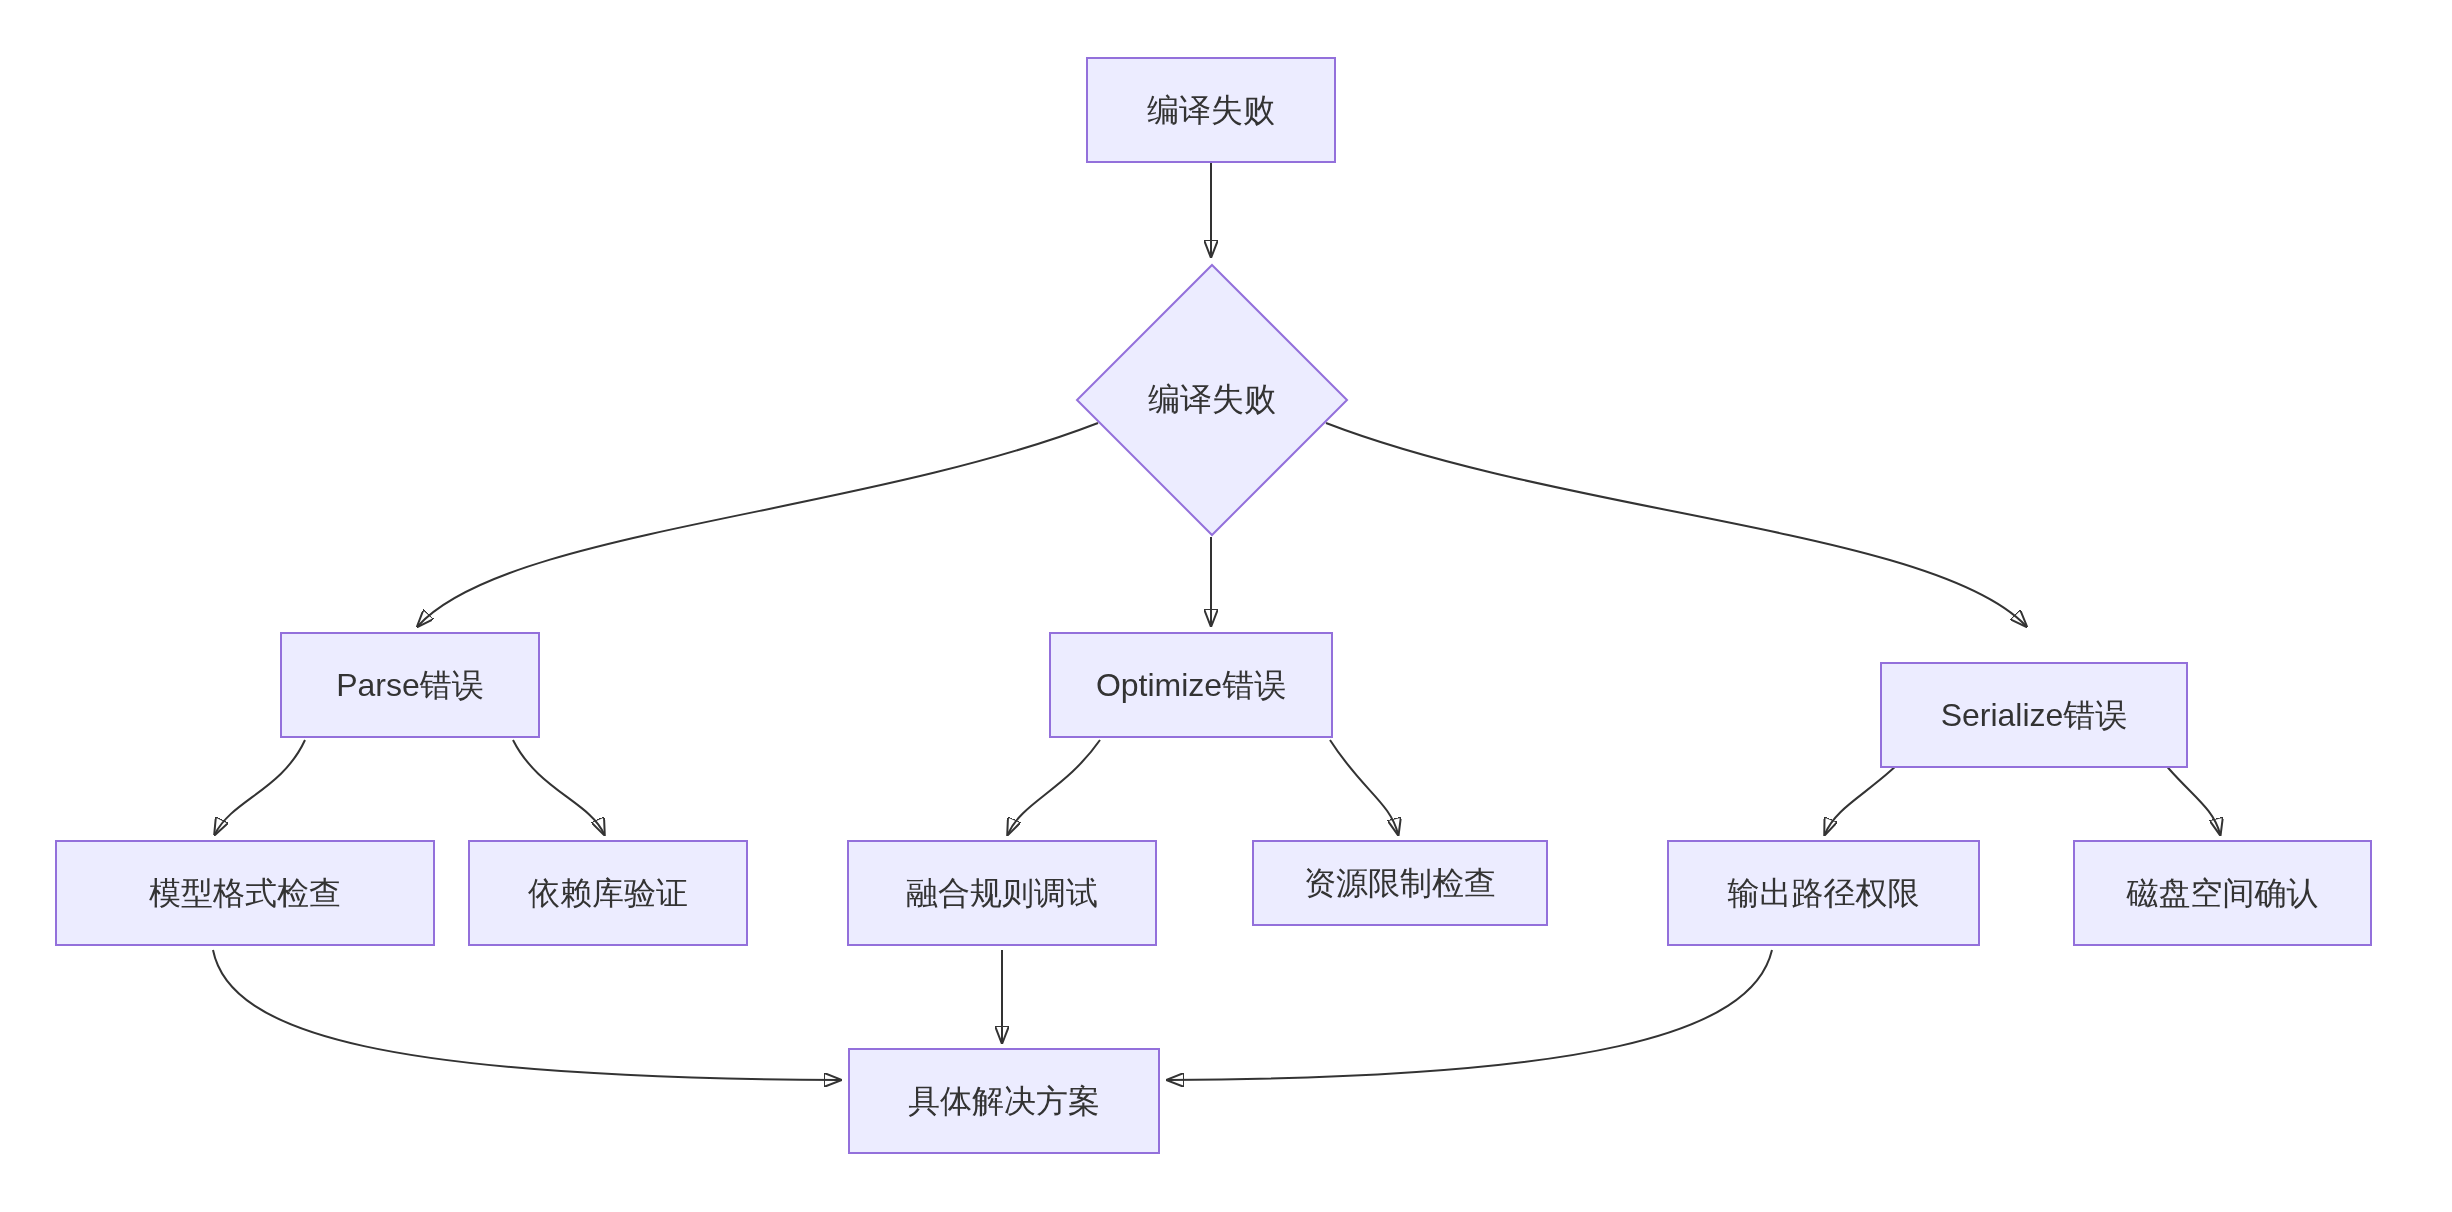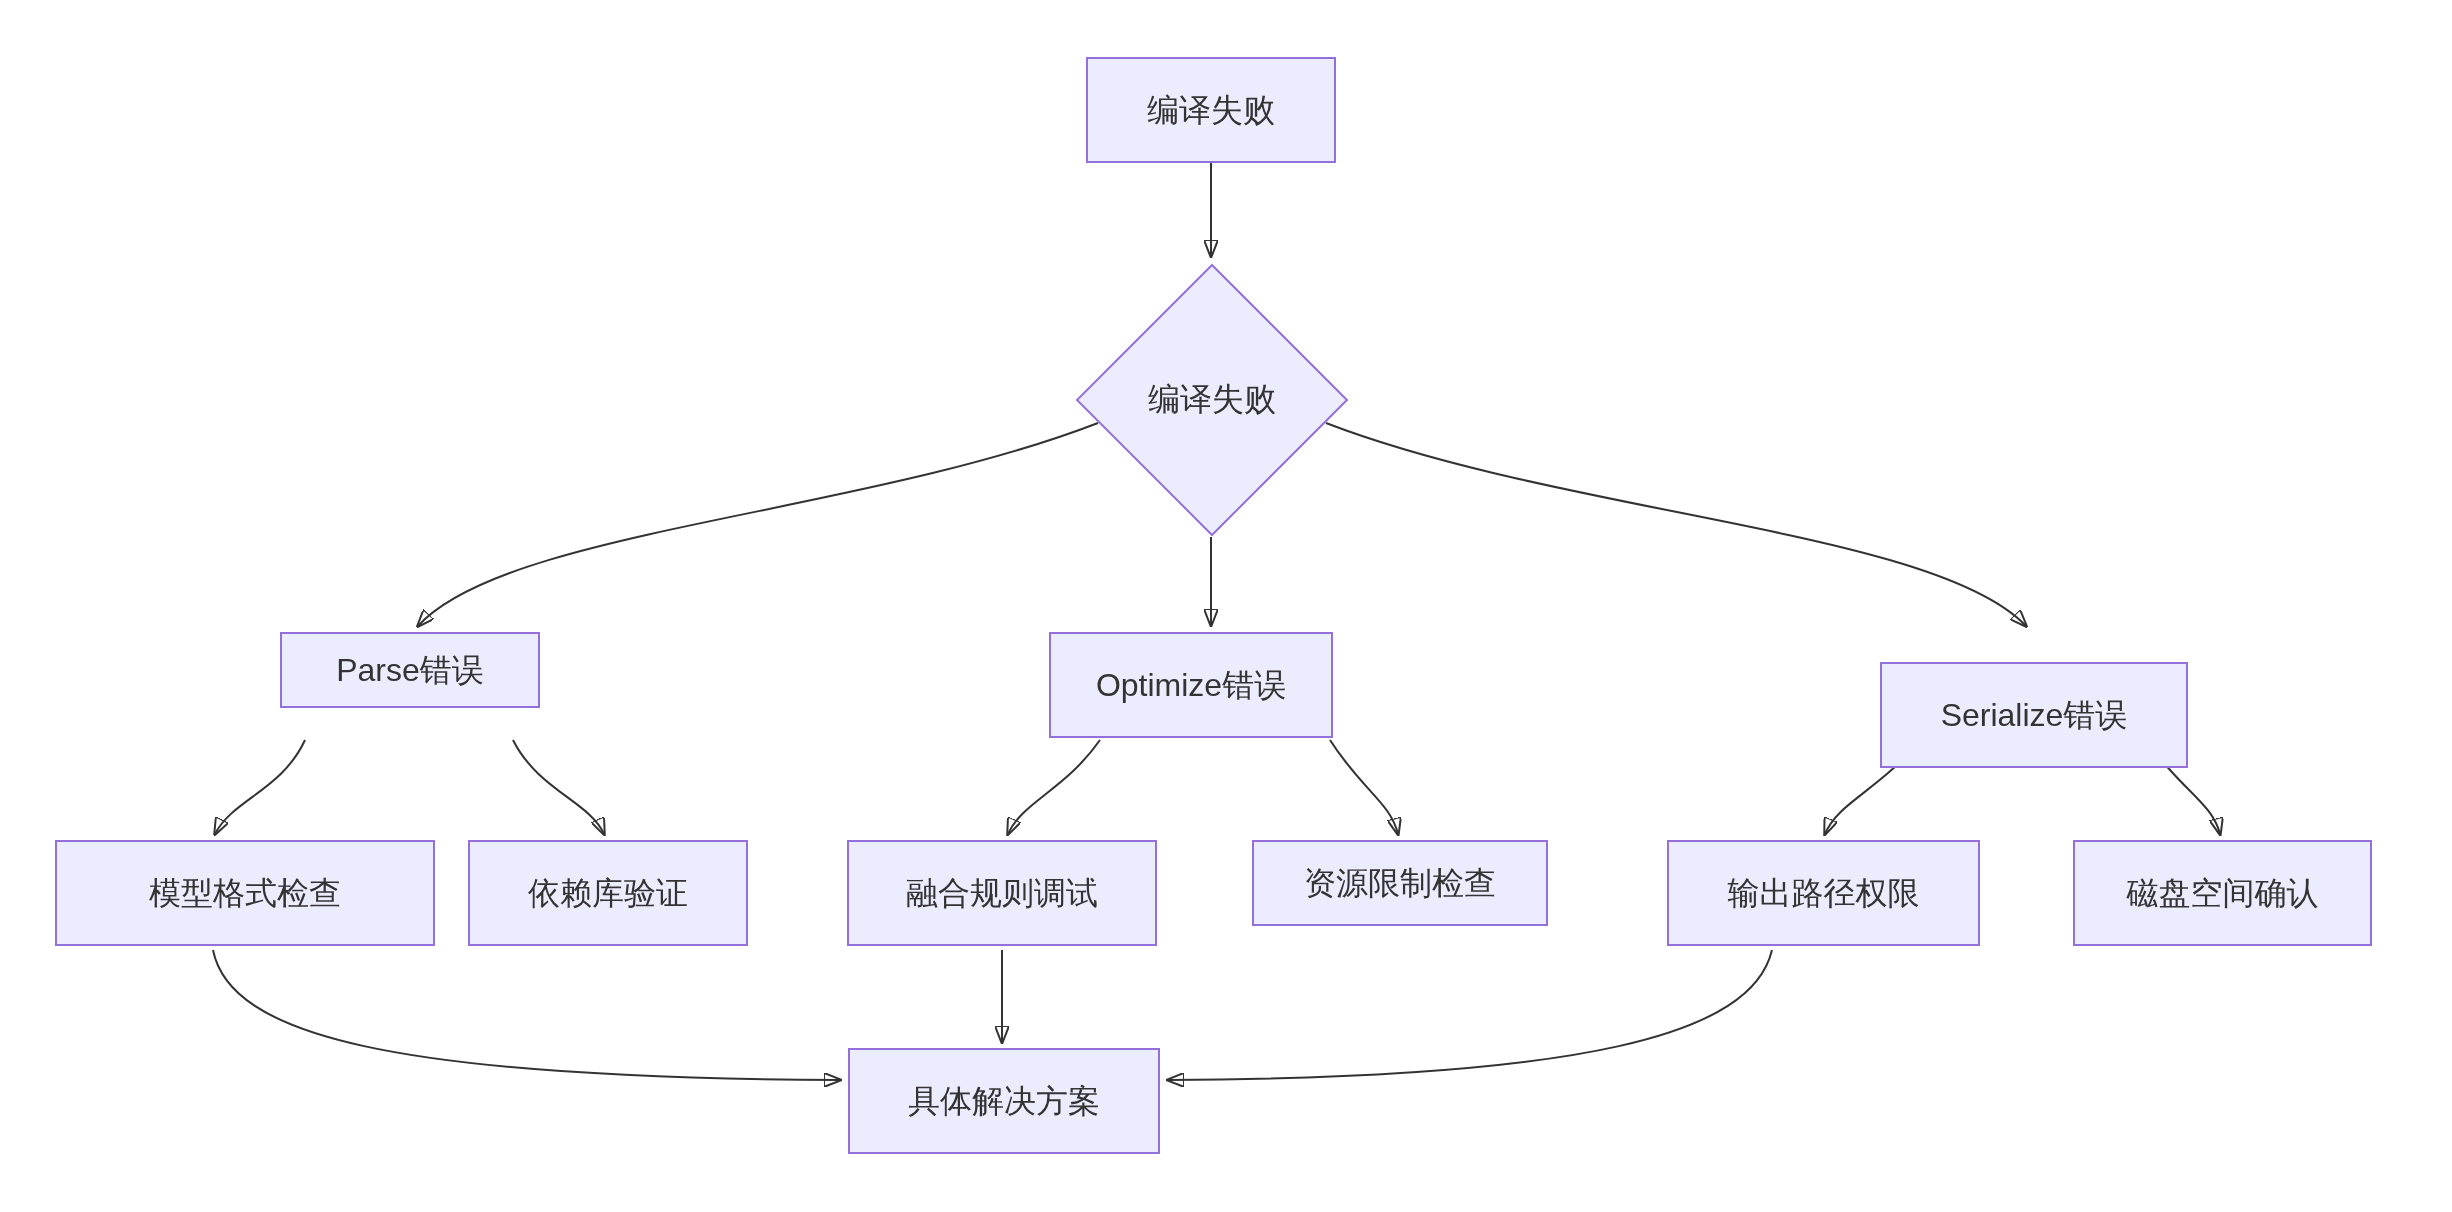--- a/index.html
+++ b/index.html
@@ -72,21 +72,21 @@
     <span class="node-label">编译失败</span>
   </div>
 
   <div class="diamond" style="left:1075px;top:263px;width:274px;height:274px">
     <svg viewBox="0 0 274 274">
       <polygon points="137,2 272,137 137,272 2,137"></polygon>
     </svg>
     <span class="node-label">编译失败</span>
   </div>
 
-  <div class="node" style="left:280px;top:632px;width:260px;height:76px">
+  <div class="node" style="left:280px;top:632px;width:260px;height:106px">
     <span class="node-label">Parse错误</span>
   </div>
 
   <div class="node" style="left:1049px;top:632px;width:284px;height:106px">
     <span class="node-label">Optimize错误</span>
   </div>
 
   <div class="node" style="left:1880px;top:662px;width:308px;height:106px">
     <span class="node-label">Serialize错误</span>
   </div>

